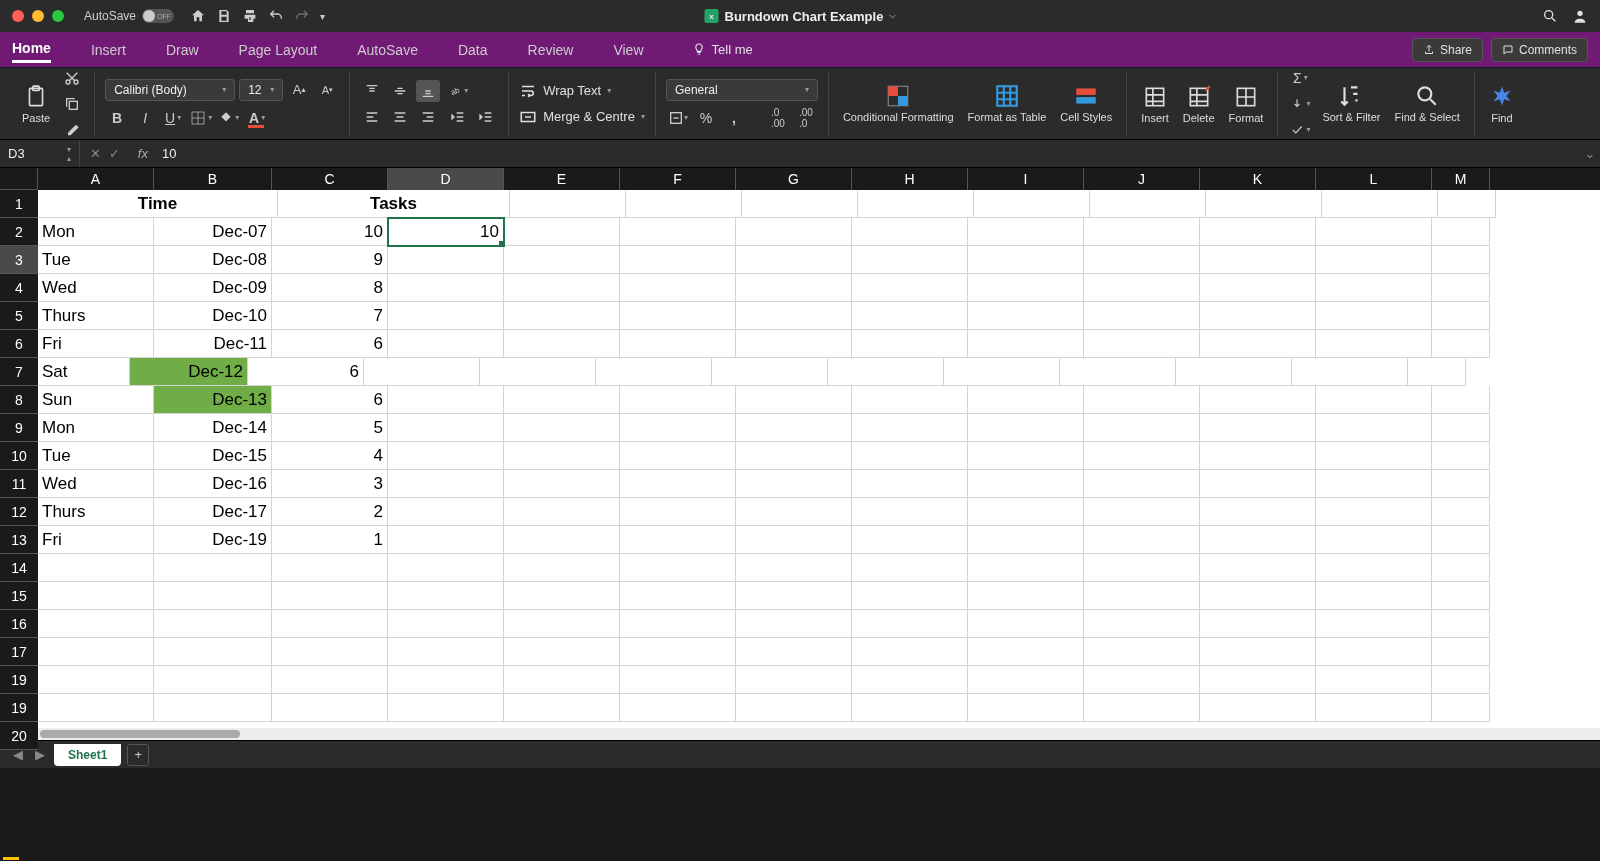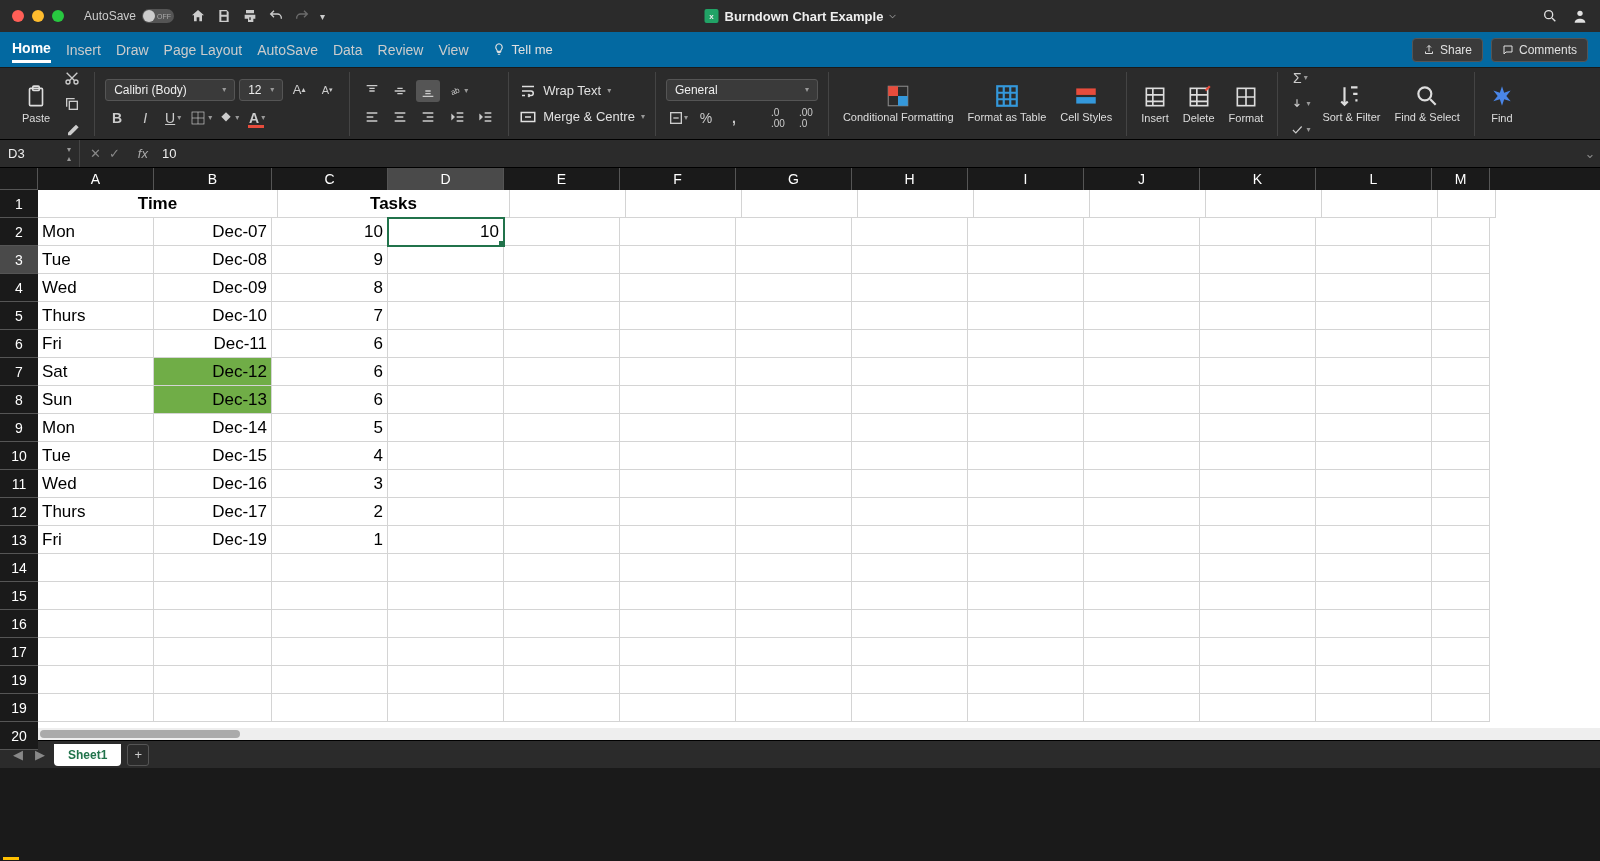--- a/index.html
+++ b/index.html
@@ -16,21 +16,21 @@
 .autosave { display: flex; align-items: center; gap: 6px; font-size: 12px; color: #ccc; }
 .toggle { width: 32px; height: 14px; background: #555; border-radius: 8px; position: relative; font-size: 7px; display:flex; align-items:center; justify-content:flex-end; padding-right:3px; color:#aaa; }
 .toggle::before { content: ''; position: absolute; left: 1px; top: 1px; width: 12px; height: 12px; background: #ccc; border-radius: 50%; }
 .title-icons { display: flex; gap: 10px; margin-left: 6px; }
 .title-icons .ic { width: 16px; height: 16px; color: #ccc; cursor: pointer; }
 .doc-title { position: absolute; left: 50%; transform: translateX(-50%); display: flex; align-items: center; gap: 6px; font-weight: 600; color: #eee; }
 .doc-icon { width: 14px; height: 14px; background: #21a366; border-radius: 2px; display:flex; align-items:center; justify-content:center; font-size:8px; }
 .title-right { margin-left: auto; display: flex; gap: 14px; }
 
 
-.ribbon-tabs { height: 36px; background: #0369a1; display: flex; align-items: center; padding: 0 12px; gap: 15px; border-bottom: 1px solid #1a1a1a; }
+.ribbon-tabs { height: 36px; background: #701a75; display: flex; align-items: center; padding: 0 12px; gap: 40px; border-bottom: 1px solid #1a1a1a; }
 .tab { color: #ccc; font-size: 14px; padding: 4px 0; cursor: pointer; }
 .tab.active { color: #fff; border-bottom: 3px solid #fff; font-weight: 600; }
 .tellme { display: flex; gap: 6px; margin-left: 8px; }
 .ribbon-right { margin-left: auto; display: flex; gap: 8px; }
 .r-btn { background: #3a3a3a; border: 1px solid #555; padding: 4px 10px; border-radius: 4px; display: flex; align-items: center; gap: 5px; font-size: 12px; cursor: pointer; }
 
 
 .ribbon { height: 72px; background: #2b2b2b; display: flex; align-items: center; padding: 4px 8px; gap: 0; border-bottom: 1px solid #000; }
 .grp { display: flex; align-items: center; padding: 0 10px; border-right: 1px solid #444; height: 64px; gap: 6px; }
 .grp:last-child { border-right: none; }
@@ -612,21 +612,21 @@
         <div class="cell" style="width: 116px;"></div>
         <div class="cell" style="width: 116px;"></div>
         <div class="cell" style="width: 116px;"></div>
         <div class="cell" style="width: 116px;"></div>
         <div class="cell" style="width: 116px;"></div>
         <div class="cell" style="width: 116px;"></div>
         <div class="cell" style="width: 116px;"></div>
         <div class="cell" style="width: 58px;"></div>
       </div>
       <div class="cell-row">
-        <div class="cell" style="width: 116px;">Sat</div>
+        <div class="cell" style="width: 92px;">Sat</div>
         <div class="cell right hl" style="width: 118px;">Dec-12</div>
         <div class="cell right" style="width: 116px;">6</div>
         <div class="cell" style="width: 116px;"></div>
         <div class="cell" style="width: 116px;"></div>
         <div class="cell" style="width: 116px;"></div>
         <div class="cell" style="width: 116px;"></div>
         <div class="cell" style="width: 116px;"></div>
         <div class="cell" style="width: 116px;"></div>
         <div class="cell" style="width: 116px;"></div>
         <div class="cell" style="width: 116px;"></div>

